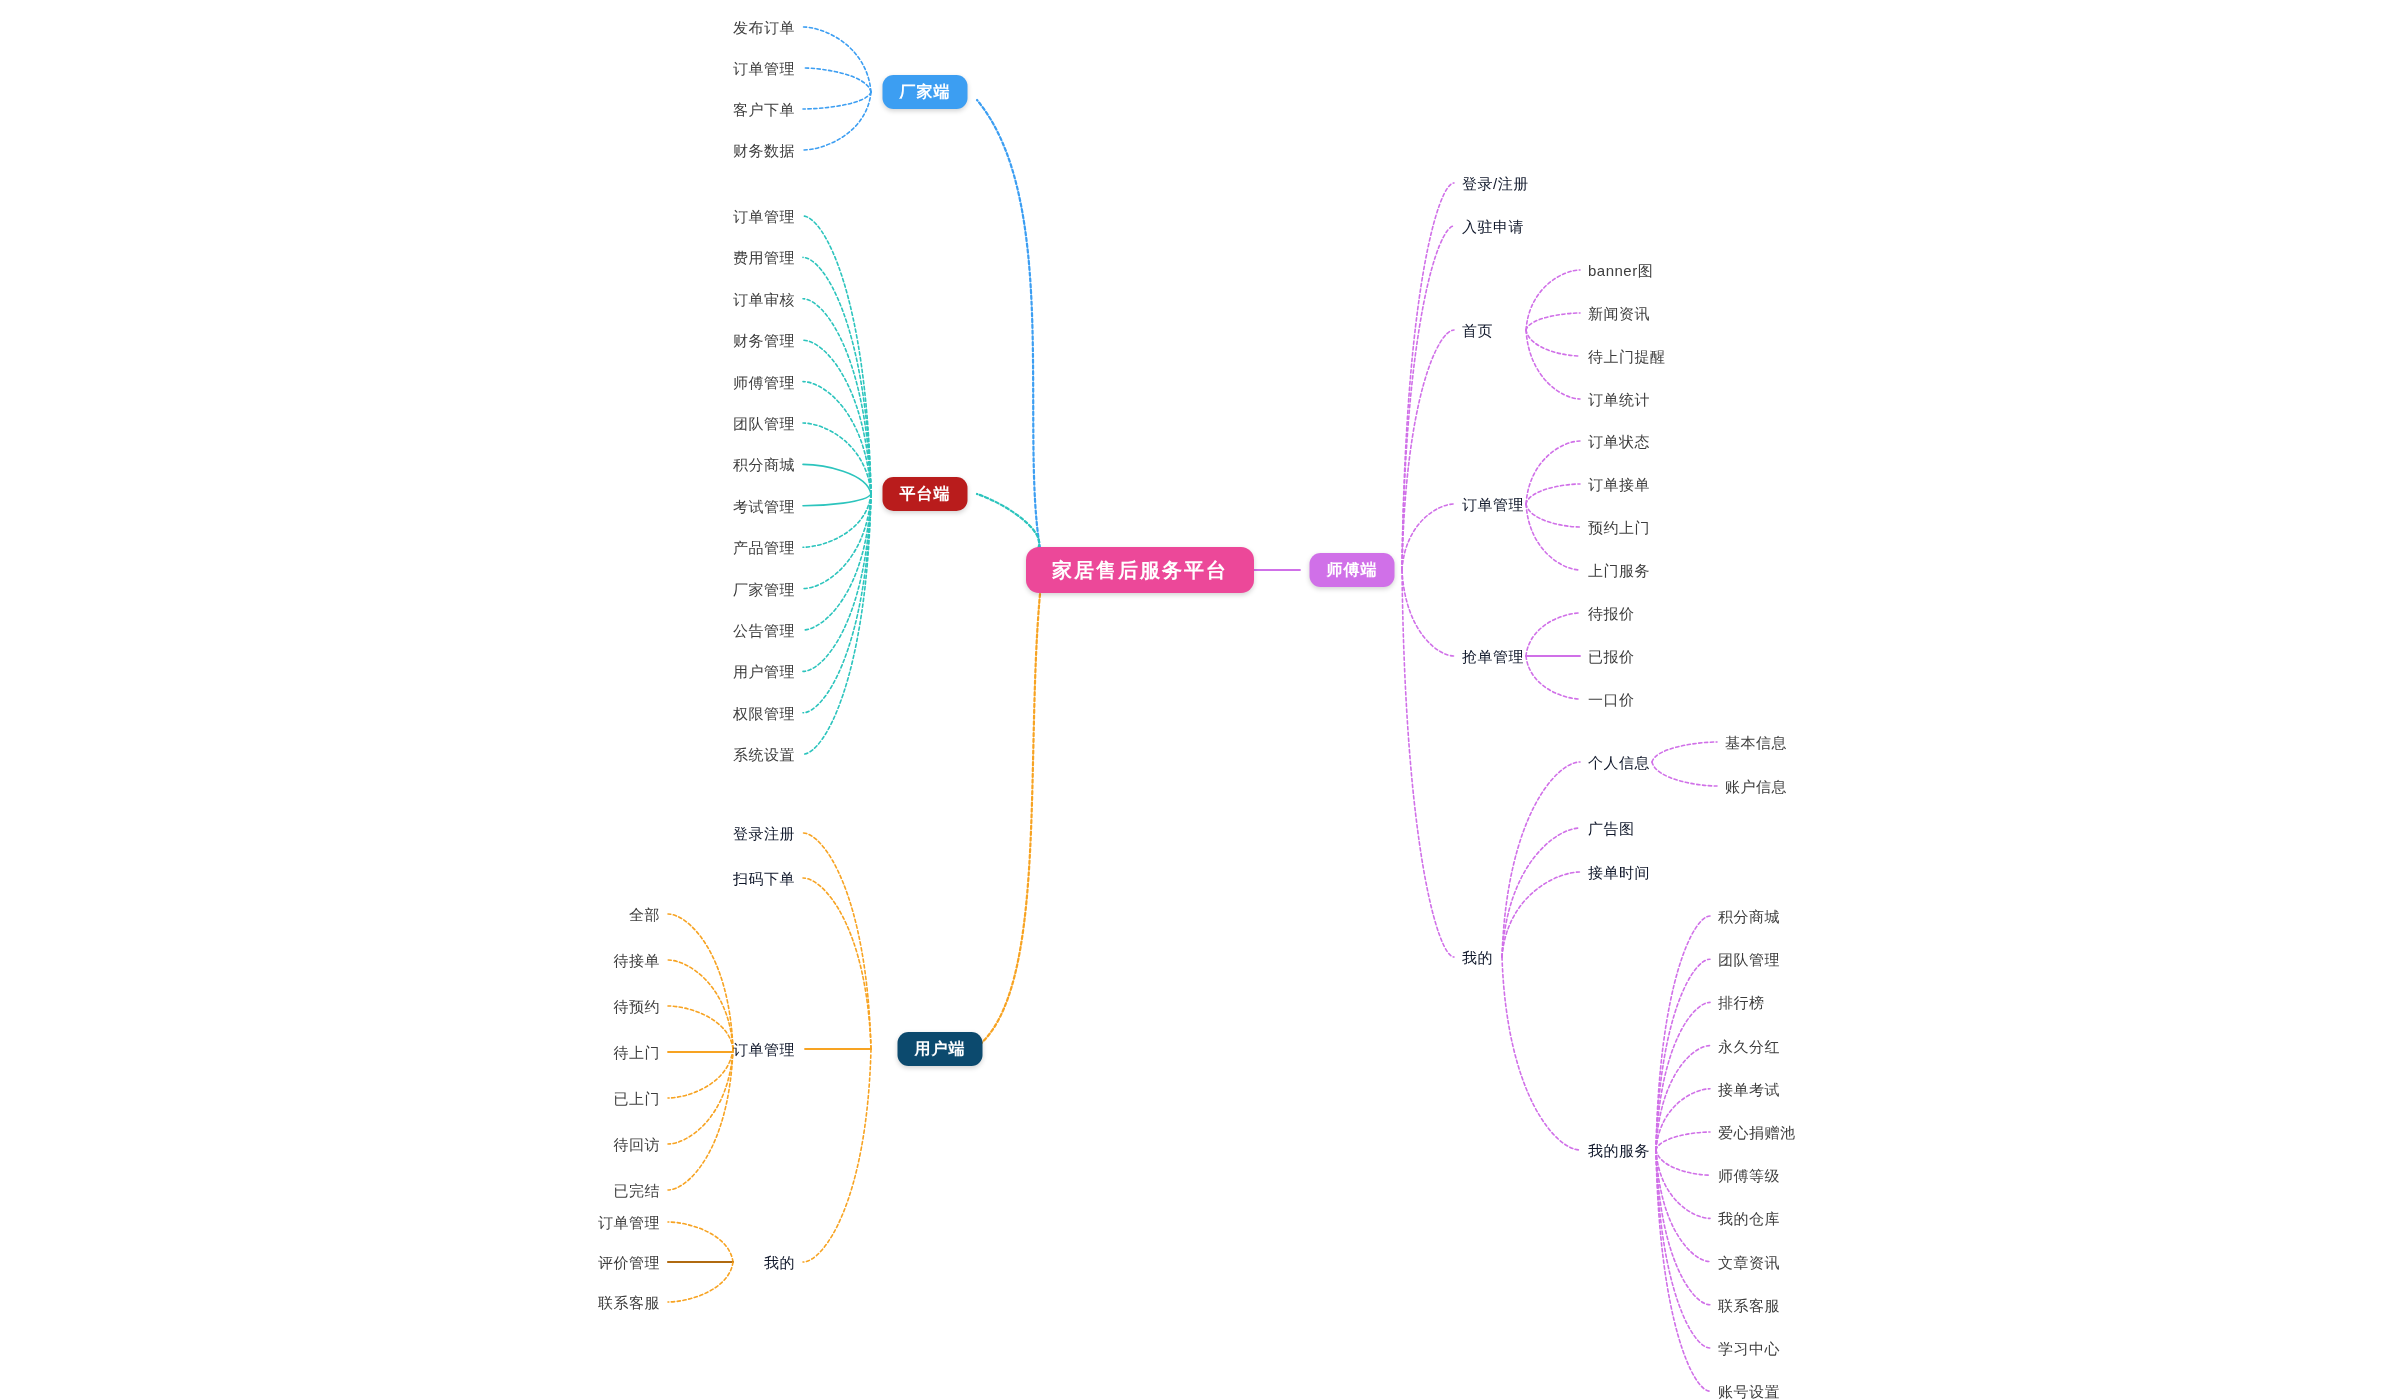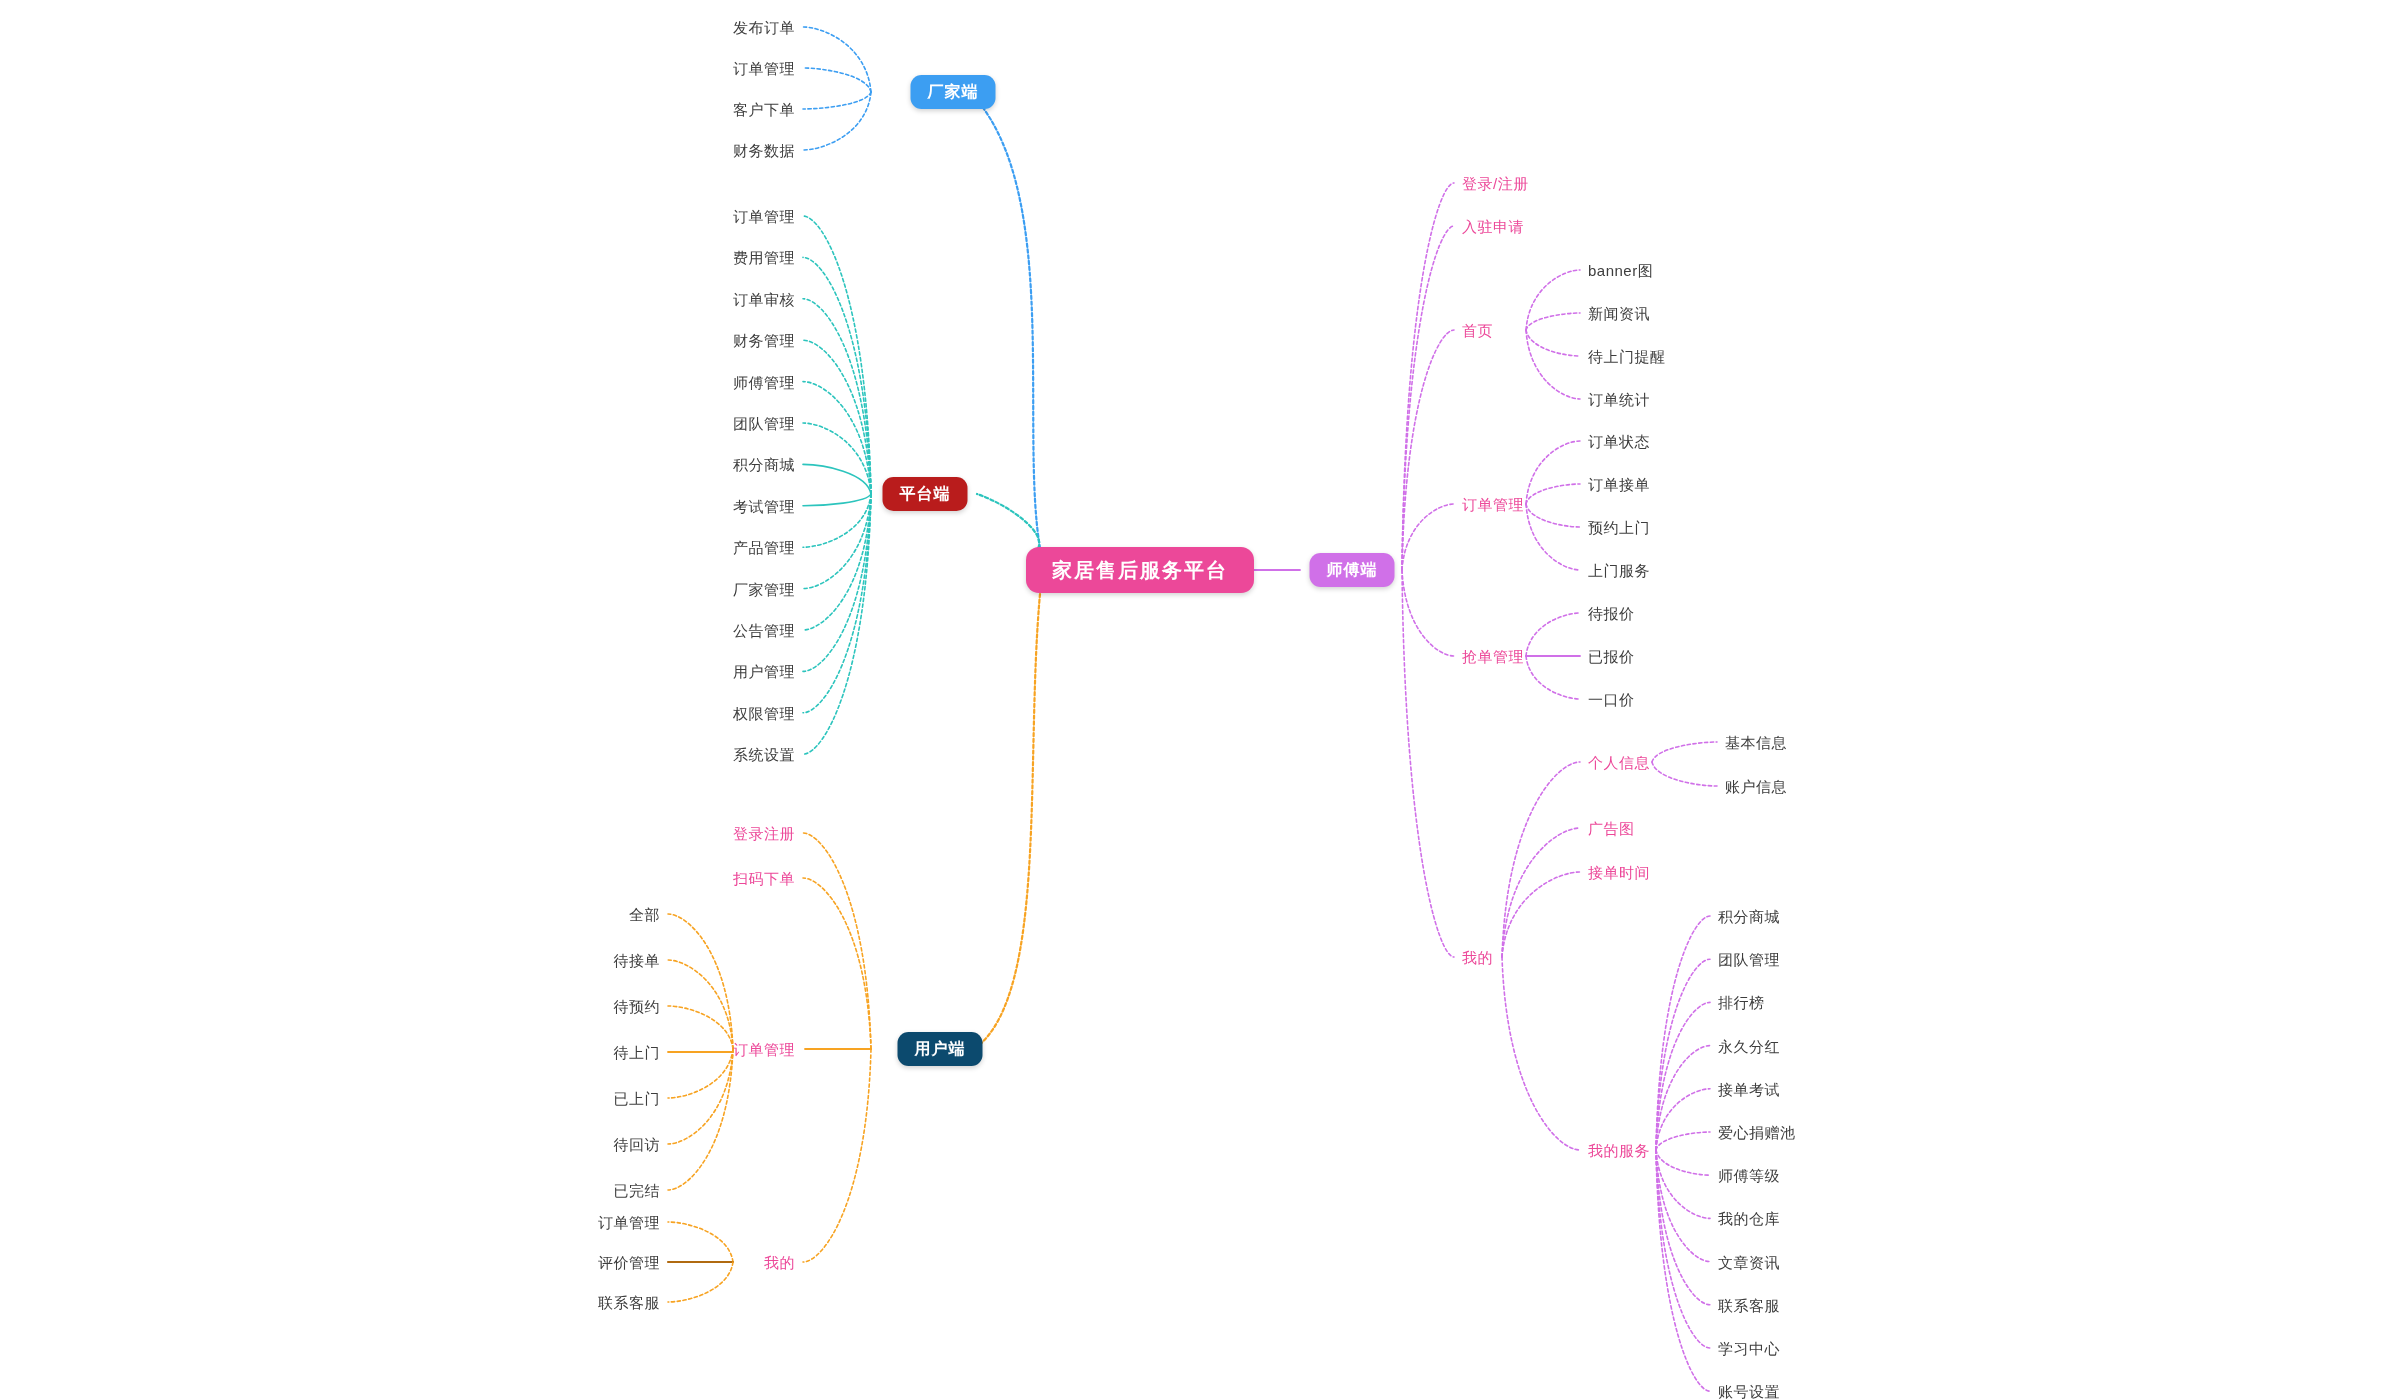--- a/index.html
+++ b/index.html
@@ -18,21 +18,21 @@
   
   .pill{
     padding:9px 17px;border-radius:11px;color:#ffffff;font-size:16px;
     font-weight:bold;letter-spacing:1px;line-height:1;
     box-shadow:0 2px 5px rgba(0,0,0,.18);
     transform:translate(-50%,-50%);
   }
   .pill.root{font-size:20px;padding:13px 26px;border-radius:13px;letter-spacing:2px;}
 
   
-  .mid{font-size:15px;color:#ec4899;}
+  .mid{font-size:15px;color:#0f172a;}
 </style>
 </head>
 <body>
 
 <div id="canvas">
   <svg id="links" viewBox="0 0 2400 1400" xmlns="http://www.w3.org/2000/svg">
       <path d="M 1040 548 C 1020 430, 1060 200, 977 100" stroke="#3c9ef2" fill="none" stroke-width="2.2" stroke-linecap="round" stroke-dasharray="3.2 2.6"></path>
       <path d="M 1030 556 C 1060 540, 1010 505, 977 494" stroke="#2cc4bd" fill="none" stroke-width="2.2" stroke-linecap="round" stroke-dasharray="3.2 2.6"></path>
       <path d="M 1040 594 C 1025 760, 1048 990, 977 1047" stroke="#f7a322" fill="none" stroke-width="2.2" stroke-linecap="round" stroke-dasharray="3.2 2.6"></path>
       <path d="M 1250 570 L 1300 570" stroke="#d070e8" fill="none" stroke-width="1.8" stroke-linecap="round"></path>
@@ -99,21 +99,21 @@
       <path d="M 1656 1150 C 1659.24 1137.04, 1693.8 1132, 1710 1132" stroke="#d070e8" fill="none" stroke-width="1.6" stroke-linecap="round" stroke-dasharray="3.2 2.6"></path>
       <path d="M 1656 1150 C 1659.24 1168.144, 1693.8 1175.2, 1710 1175.2" stroke="#d070e8" fill="none" stroke-width="1.6" stroke-linecap="round" stroke-dasharray="3.2 2.6"></path>
       <path d="M 1656 1150 C 1659.24 1199.248, 1693.8 1218.4, 1710 1218.4" stroke="#d070e8" fill="none" stroke-width="1.6" stroke-linecap="round" stroke-dasharray="3.2 2.6"></path>
       <path d="M 1656 1150 C 1659.24 1230.3519999999999, 1693.8 1261.6, 1710 1261.6" stroke="#d070e8" fill="none" stroke-width="1.6" stroke-linecap="round" stroke-dasharray="3.2 2.6"></path>
       <path d="M 1656 1150 C 1659.24 1261.456, 1693.8 1304.8, 1710 1304.8" stroke="#d070e8" fill="none" stroke-width="1.6" stroke-linecap="round" stroke-dasharray="3.2 2.6"></path>
       <path d="M 1656 1150 C 1659.24 1292.56, 1693.8 1348, 1710 1348" stroke="#d070e8" fill="none" stroke-width="1.6" stroke-linecap="round" stroke-dasharray="3.2 2.6"></path>
       <path d="M 1656 1150 C 1659.24 1323.664, 1693.8 1391.2, 1710 1391.2" stroke="#d070e8" fill="none" stroke-width="1.6" stroke-linecap="round" stroke-dasharray="3.2 2.6"></path>
     </svg>
   <div id="nodes">
       <div class="node pill root" style="left: 1140px; top: 570px; background: #ec4899;">家居售后服务平台</div>
-      <div class="node pill" style="left: 925px; top: 92px; background: rgb(60, 158, 242); margin-left: 28px;">厂家端</div>
+      <div class="node pill" style="left: 925px; top: 92px; background: rgb(60, 158, 242);">厂家端</div>
       <div class="node leaf l" style="left: 795px; top: 27px;">发布订单</div>
       <div class="node leaf l" style="left: 795px; top: 68px;">订单管理</div>
       <div class="node leaf l" style="left: 795px; top: 109px;">客户下单</div>
       <div class="node leaf l" style="left: 795px; top: 150px;">财务数据</div>
       <div class="node pill" style="left: 925px; top: 494px; background: #b91c1c;">平台端</div>
       <div class="node leaf l" style="left: 795px; top: 216px;">订单管理</div>
       <div class="node leaf l" style="left: 795px; top: 257.4px;">费用管理</div>
       <div class="node leaf l" style="left: 795px; top: 298.8px;">订单审核</div>
       <div class="node leaf l" style="left: 795px; top: 340.2px;">财务管理</div>
       <div class="node leaf l" style="left: 795px; top: 381.6px;">师傅管理</div>

